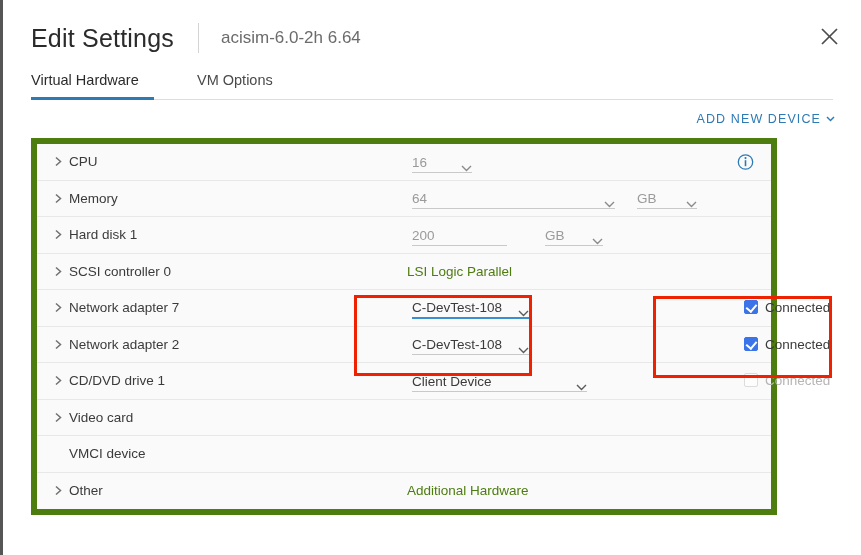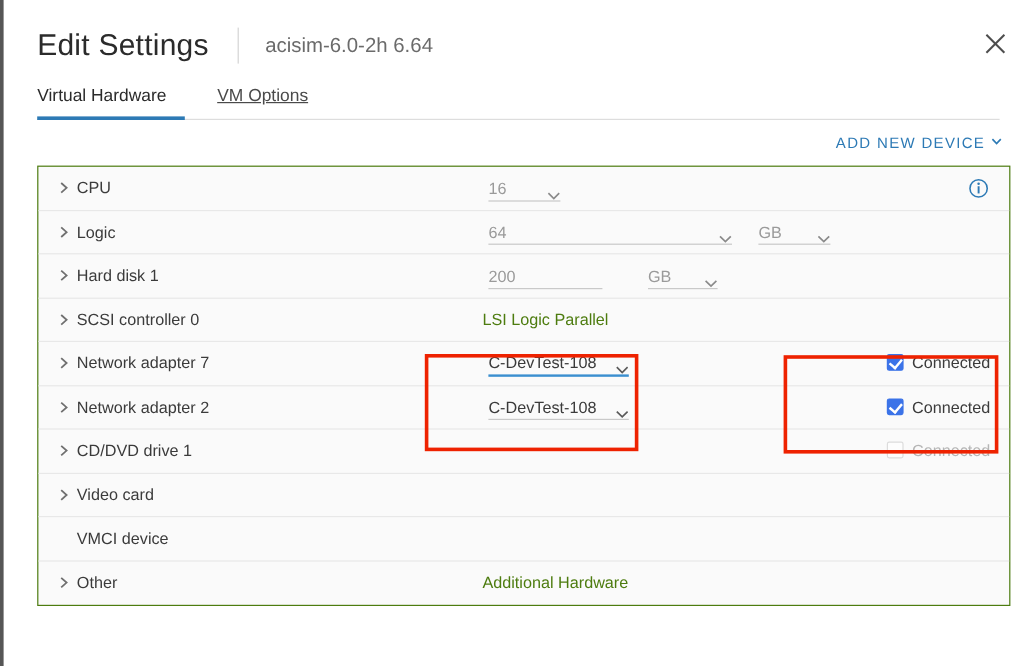--- a/index.html
+++ b/index.html
@@ -85,21 +85,21 @@
   .tab {
     position: absolute;
     top: 0;
     font-size: 14.5px;
     color: #4a4a4a;
     white-space: nowrap;
     cursor: pointer;
     padding-bottom: 8px;
   }
   .tab.t0 { left: 0px; }
-  .tab.t1 { left: 150px; text-decoration: underline; }
+  .tab.t1 { left: 166px; }
   .tab.active { color: #2b2b2b; }
   .tab-active-bar {
     position: absolute;
     left: 0px;
     top: 25px;
     width: 123px;
     height: 3px;
     background: #2d7ab5;
   }
 
@@ -117,22 +117,22 @@
     gap: 5px;
     white-space: nowrap;
   }
   .add-device .caret { font-size: 10px; line-height: 1; }
 
   
   .hw-table {
     position: absolute;
     left: 28px;
     top: 138px;
-    width: 811px;
-    border: 1px solid #4d7c0f;
+    width: 746px;
+    border: 6px solid #4d7c0f;
     box-sizing: border-box;
     background: #fafafa;
   }
   .hw-row {
     position: relative;
     height: 36.5px;
     border-bottom: 1px solid #e8e8e8;
     display: flex;
     align-items: center;
     box-sizing: border-box;
@@ -315,21 +315,21 @@
             <rect x="7.7" y="6.7" width="1.6" height="6" fill="currentColor"></rect>
           </svg>
         </div>
       </div>
       <div class="hw-row">
         <div class="chev">
           <svg width="11" height="11" viewBox="0 0 11 11" aria-hidden="true">
             <polyline points="3,1.5 7.5,5.5 3,9.5" fill="none" stroke="currentColor" stroke-width="1.5"></polyline>
           </svg>
         </div>
-        <div class="hw-label">Logic</div>
+        <div class="hw-label">Memory</div>
         <div class="sel" style="left: 375px; width: 203px;">
           <span class="sel-text muted">64</span>
           <span class="sel-caret">
             <svg width="11" height="7" viewBox="0 0 11 7" aria-hidden="true">
               <polyline points="1,1 5.5,5.4 10,1" fill="none" stroke="#8a8a8a" stroke-width="1.4"></polyline>
             </svg>
           </span>
         </div>
         <div class="sel" style="left: 600px; width: 60px;">
           <span class="sel-text muted">GB</span>
@@ -408,20 +408,28 @@
           <span class="cb-label">Connected</span>
         </div>
       </div>
       <div class="hw-row">
         <div class="chev">
           <svg width="11" height="11" viewBox="0 0 11 11" aria-hidden="true">
             <polyline points="3,1.5 7.5,5.5 3,9.5" fill="none" stroke="currentColor" stroke-width="1.5"></polyline>
           </svg>
         </div>
         <div class="hw-label">CD/DVD drive 1</div>
+        <div class="sel" style="left: 375px; width: 175px;">
+          <span class="sel-text">Client Device</span>
+          <span class="sel-caret dark">
+            <svg width="11" height="7" viewBox="0 0 11 7" aria-hidden="true">
+              <polyline points="1,1 5.5,5.4 10,1" fill="none" stroke="#5a5a5a" stroke-width="1.4"></polyline>
+            </svg>
+          </span>
+        </div>
         <div class="cbwrap" style="left: 707px;">
           <span class="cb unchecked"></span>
           <span class="cb-label muted">Connected</span>
         </div>
       </div>
       <div class="hw-row">
         <div class="chev">
           <svg width="11" height="11" viewBox="0 0 11 11" aria-hidden="true">
             <polyline points="3,1.5 7.5,5.5 3,9.5" fill="none" stroke="currentColor" stroke-width="1.5"></polyline>
           </svg>

